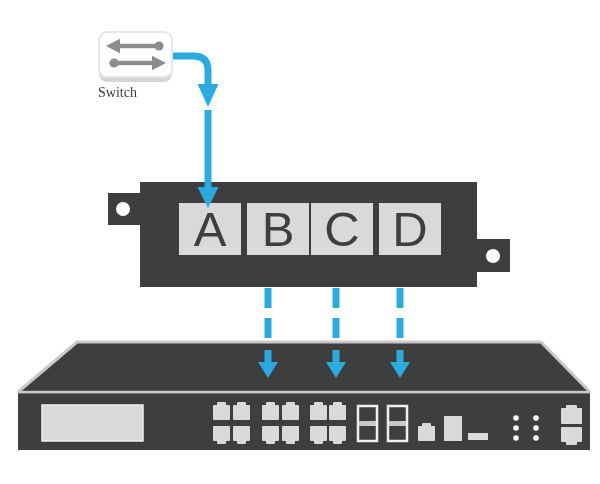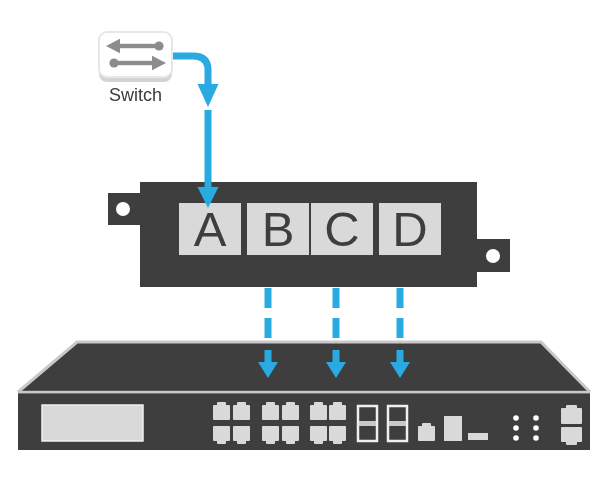--- a/index.html
+++ b/index.html
@@ -16,22 +16,21 @@
     width:75px;height:47px;
     background:#ffffff;
     border:2px solid #e7e7e7;
     border-radius:9px;
     box-sizing:border-box;
     box-shadow:0 5px 0 -1px #d4d4d4;
     display:flex;align-items:center;justify-content:center;
   }
   .switch-label{
     position:absolute;left:98px;top:85px;width:75px;
-    text-align:center;
-    font-size:18px;color:#3b3b3b;
+    font-size:14px;color:#3b3b3b;font-family:Liberation Serif, serif;
   }
   
   .panel-body{
     position:absolute;left:140px;top:182px;
     width:337px;height:105px;
     background:#3e3e3e;
   }
   .ear{position:absolute;background:#3e3e3e;}
   .ear-left{left:108px;top:193px;width:34px;height:32px;}
   .ear-right{left:477px;top:239px;width:33px;height:33px;}

